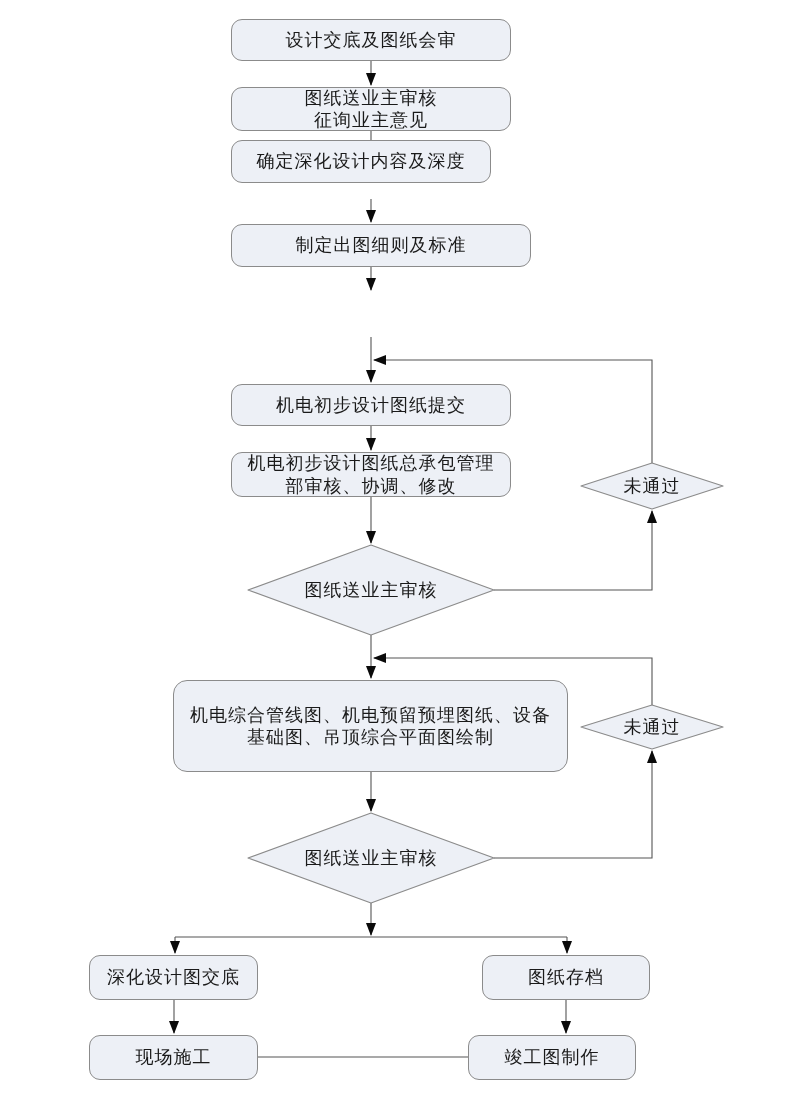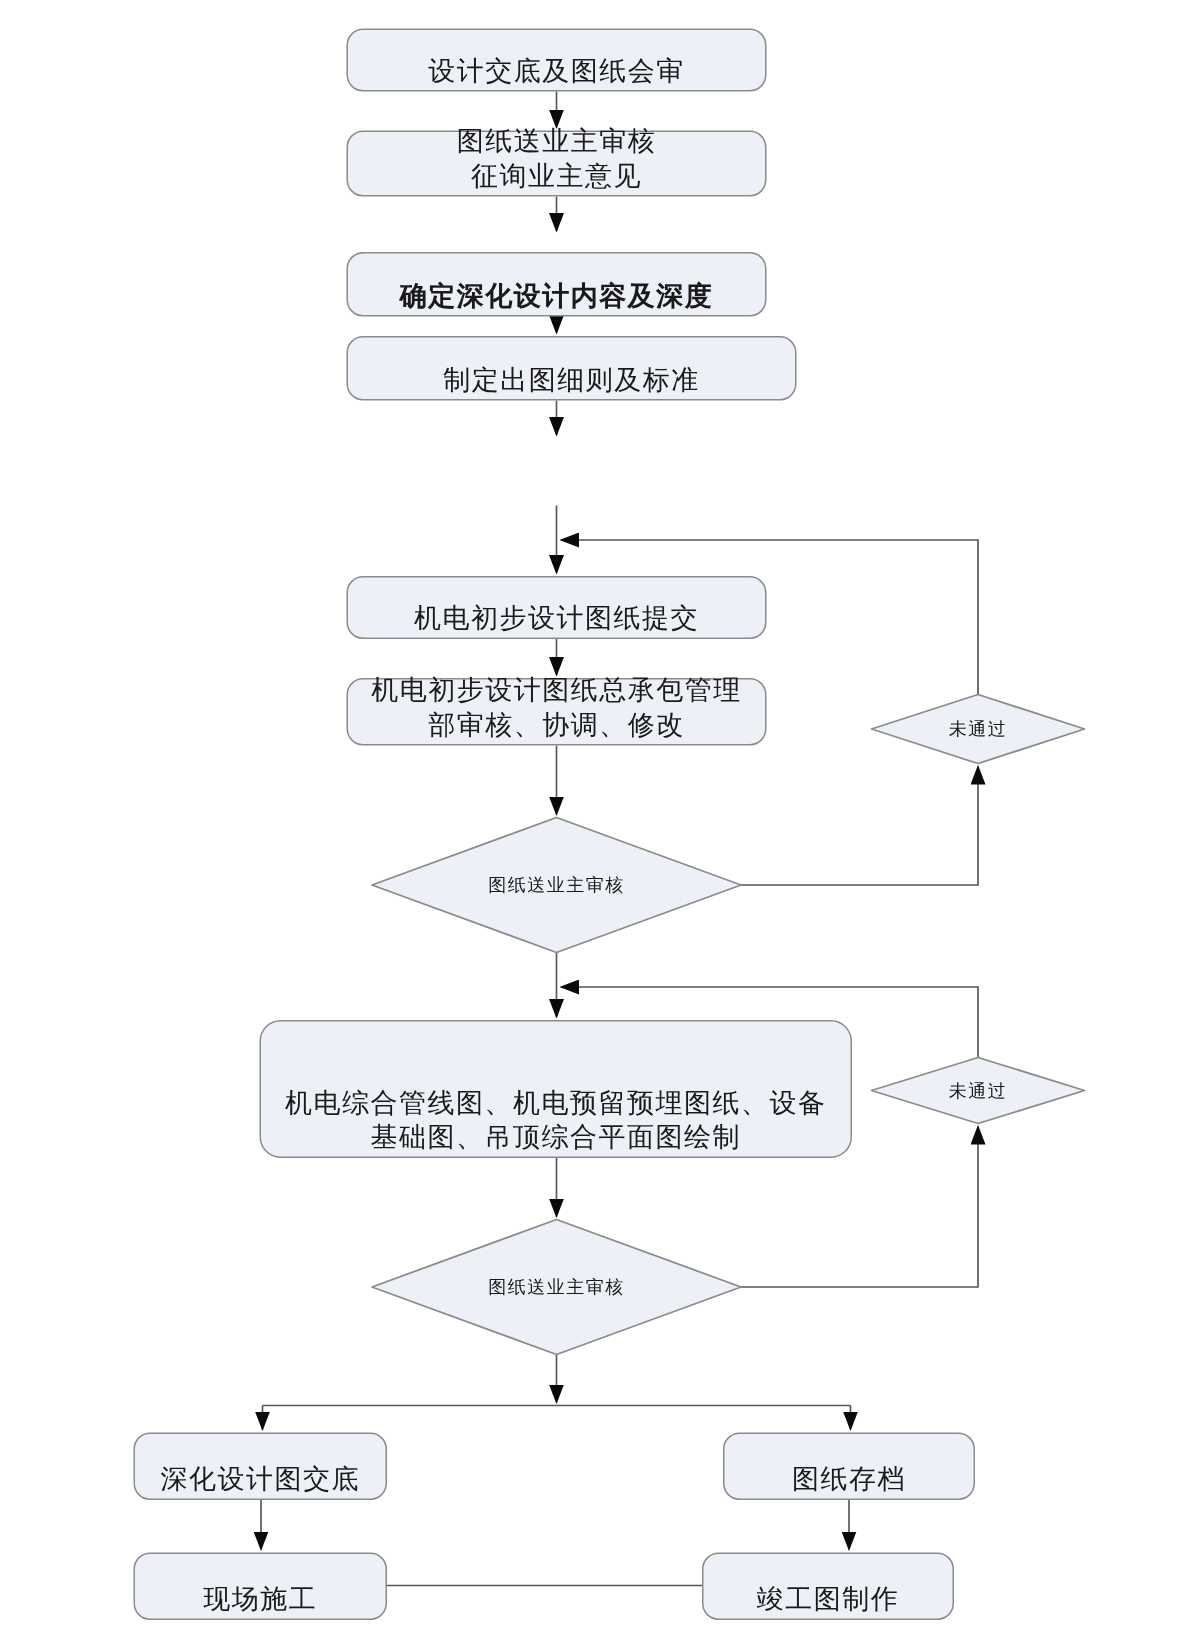--- a/index.html
+++ b/index.html
@@ -7,38 +7,38 @@
     position:relative;
     width:797px; height:1098px;
     background: var(--canvas-bg, #ffffff);
     font-family: "Liberation Serif", "DejaVu Serif", serif;
     color: var(--text, #1a1a1a);
     overflow:hidden;
   }
   .edge-layer { position:absolute; left:0; top:0; }
   .box {
     position:absolute;
-    display:flex; align-items:flex-end; justify-content:center;
+    display:flex; align-items:center; justify-content:center;
     text-align:center;
     background: var(--node-fill, #edf0f6);
     border:1px solid var(--node-border, #8b8b8b);
     border-radius:11px;
     font-size:18px;
     letter-spacing:1px;
     line-height:1.25;
     white-space:pre-line;
     box-sizing:border-box;
     padding:2px 0;
   }
   .box.big { border-radius:14px; }
   .dlabel {
     position:absolute;
     display:flex; align-items:center; justify-content:center;
     text-align:center;
-    font-size:12px;
+    font-size:18px;
     letter-spacing:1px;
     white-space:pre-line;
   }
 </style>
 </head>
 <body>
 
 <div class="canvas">
 
   <svg class="edge-layer" width="797" height="1098" viewBox="0 0 797 1098">
@@ -77,21 +77,21 @@
       <polygon points="371,545 494,590 371,635 248,590"></polygon>
       <polygon points="371,813 494,858 371,903 248,858"></polygon>
       <polygon points="652,463 723,486 652,509 581,486"></polygon>
       <polygon points="652,705 723,727 652,749 581,727"></polygon>
     </g>
   </svg>
 
   <div class="box" style="left:231px; top:19px;  width:280px; height:42px;"><span>设计交底及图纸会审</span></div>
   <div class="box" style="left:231px; top:87px;  width:280px; height:44px;"><span>图纸送业主审核
 征询业主意见</span></div>
-  <div class="box" style="left:231px; top:168px; width:280px; height:43px;font-weight:bold;"><span>确定深化设计内容及深度</span></div>
+  <div class="box" style="left:231px; top:140px; width:260px; height:43px;"><span>确定深化设计内容及深度</span></div>
   <div class="box" style="left:231px; top:224px; width:300px; height:43px;"><span>制定出图细则及标准</span></div>
   <div class="box" style="left:231px; top:384px; width:280px; height:42px;"><span>机电初步设计图纸提交</span></div>
   <div class="box" style="left:231px; top:452px; width:280px; height:45px;"><span>机电初步设计图纸总承包管理
 部审核、协调、修改</span></div>
 
   <div class="box big" style="left:173px; top:680px; width:395px; height:92px;"><span>机电综合管线图、机电预留预埋图纸、设备
 基础图、吊顶综合平面图绘制</span></div>
 
   <div class="box" style="left:89px;  top:955px;  width:169px; height:45px;"><span>深化设计图交底</span></div>
   <div class="box" style="left:482px; top:955px;  width:168px; height:45px;"><span>图纸存档</span></div>

